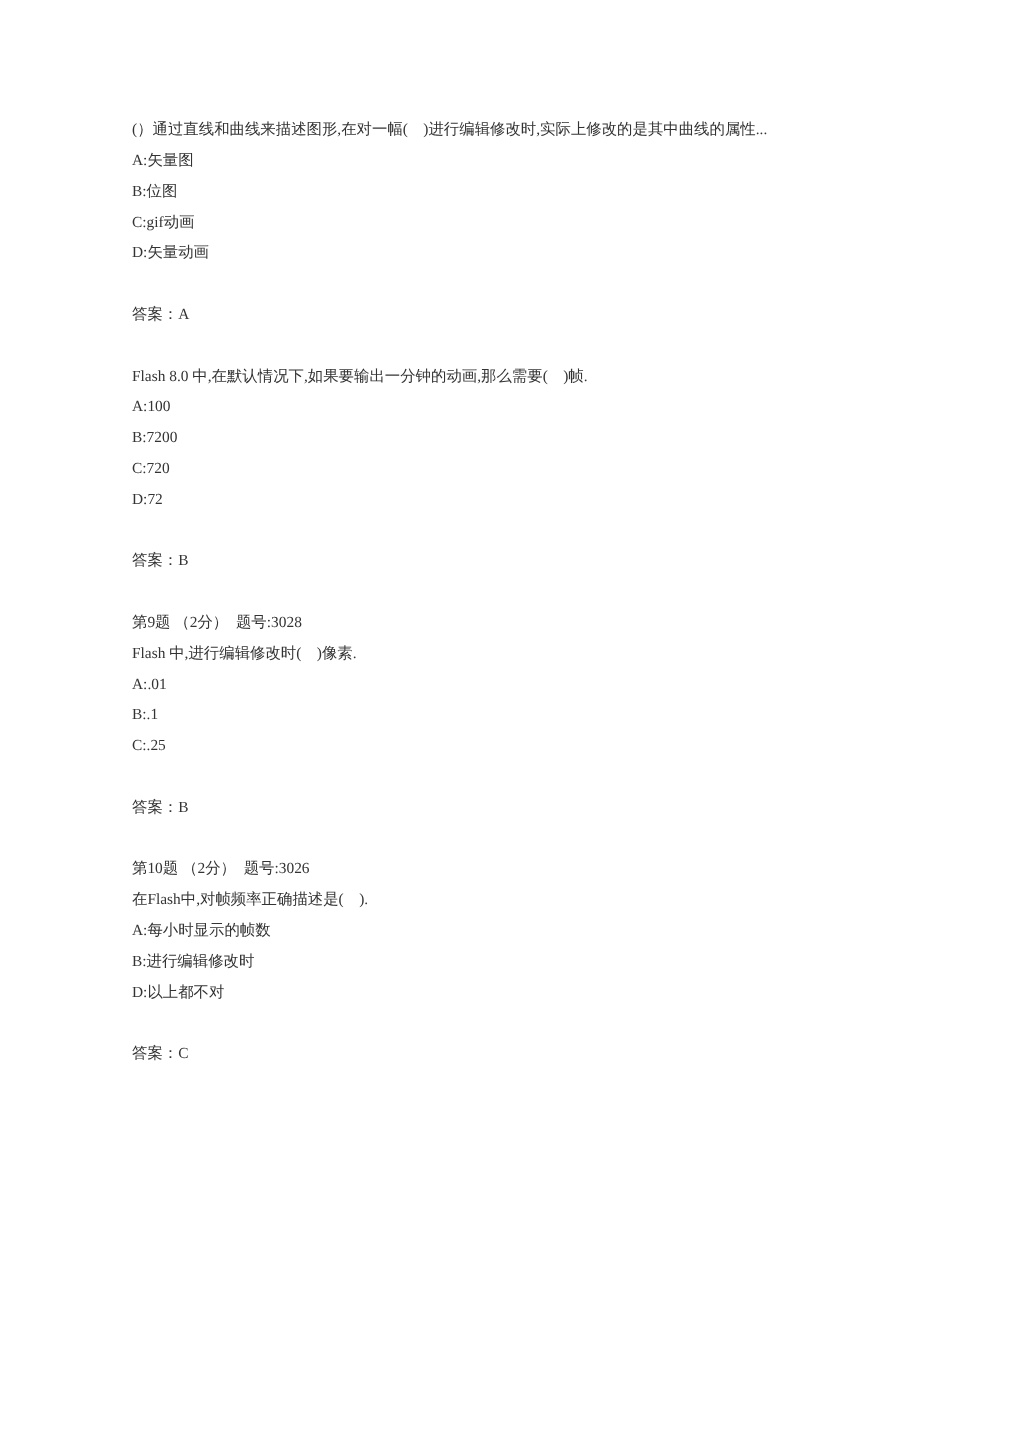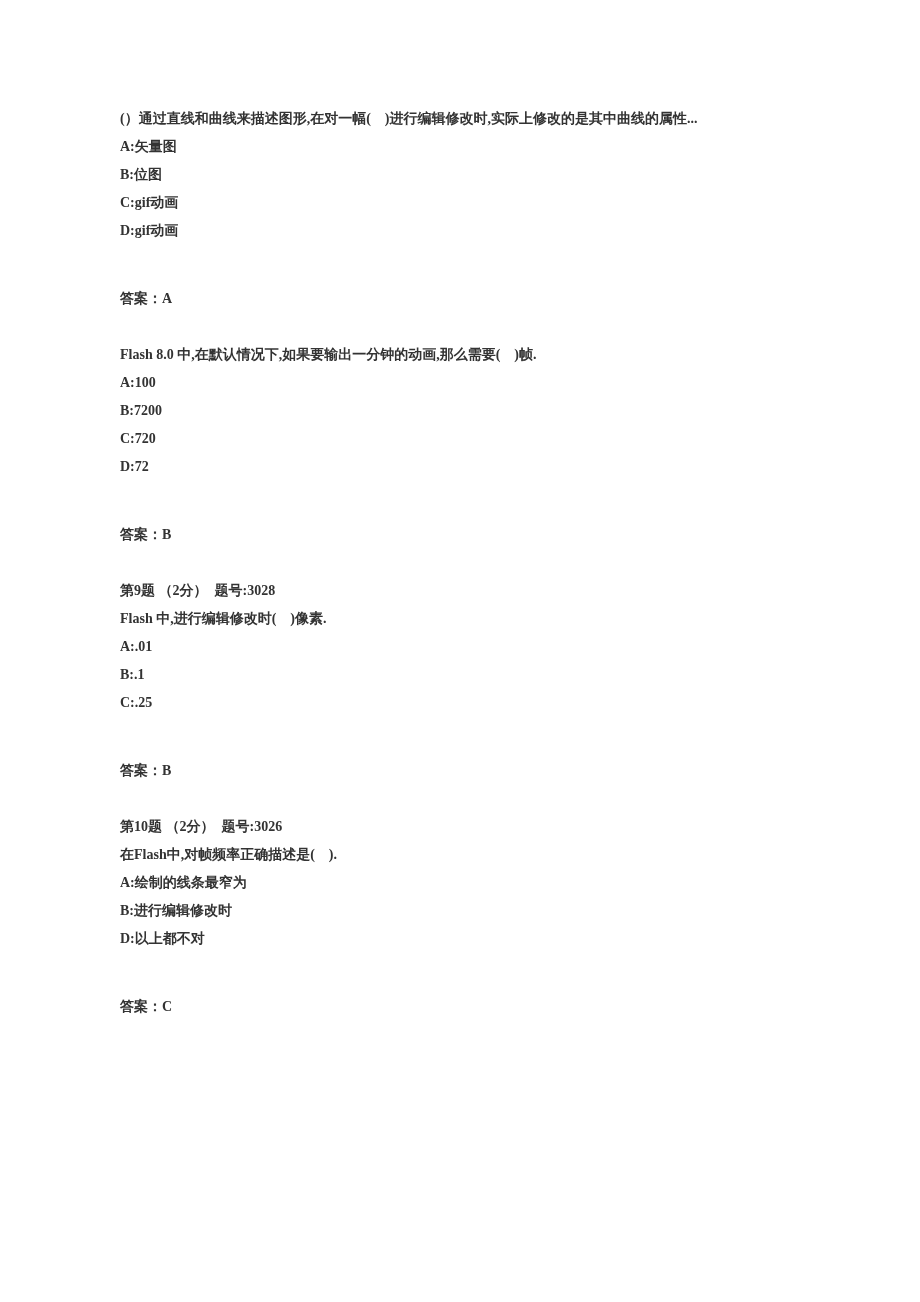--- a/index.html
+++ b/index.html
@@ -12,38 +12,37 @@
       font-family: "SimSun", "宋体", serif;
       font-size: 14px;
       line-height: 2;
       color: #333333;
       width: 920px;
       height: 1302px;
       padding: 105px 120px 0 120px;
     }
     .question-block {
       margin-bottom: 28px;
-      font-weight: bold;
     }
     .line {
       white-space: pre-wrap;
     }
     .answer-line {
-      margin-top: 40px;
+      margin-top: 28px;
     }
   </style>
 </head>
 <body>
 
 <div class="question-block">
   <div class="line">(）通过直线和曲线来描述图形,在对一幅(    )进行编辑修改时,实际上修改的是其中曲线的属性...</div>
   <div class="line">A:矢量图</div>
   <div class="line">B:位图</div>
   <div class="line">C:gif动画</div>
-  <div class="line">D:gif动画</div>
+  <div class="line">D:矢量动画</div>
   <div class="line answer-line">答案：A</div>
 </div>
 
 <div class="question-block">
   <div class="line">Flash 8.0 中,在默认情况下,如果要输出一分钟的动画,那么需要(    )帧.</div>
   <div class="line">A:100</div>
   <div class="line">B:7200</div>
   <div class="line">C:720</div>
   <div class="line">D:72</div>
   <div class="line answer-line">答案：B</div>
@@ -54,17 +53,17 @@
   <div class="line">Flash 中,进行编辑修改时(    )像素.</div>
   <div class="line">A:.01</div>
   <div class="line">B:.1</div>
   <div class="line">C:.25</div>
   <div class="line answer-line">答案：B</div>
 </div>
 
 <div class="question-block">
   <div class="line">第10题 （2分）  题号:3026</div>
   <div class="line">在Flash中,对帧频率正确描述是(    ).</div>
-  <div class="line">A:绘制的线条最窄为</div>
+  <div class="line">A:每小时显示的帧数</div>
   <div class="line">B:进行编辑修改时</div>
   <div class="line">D:以上都不对</div>
   <div class="line answer-line">答案：C</div>
 </div>
 
 </body></html>

